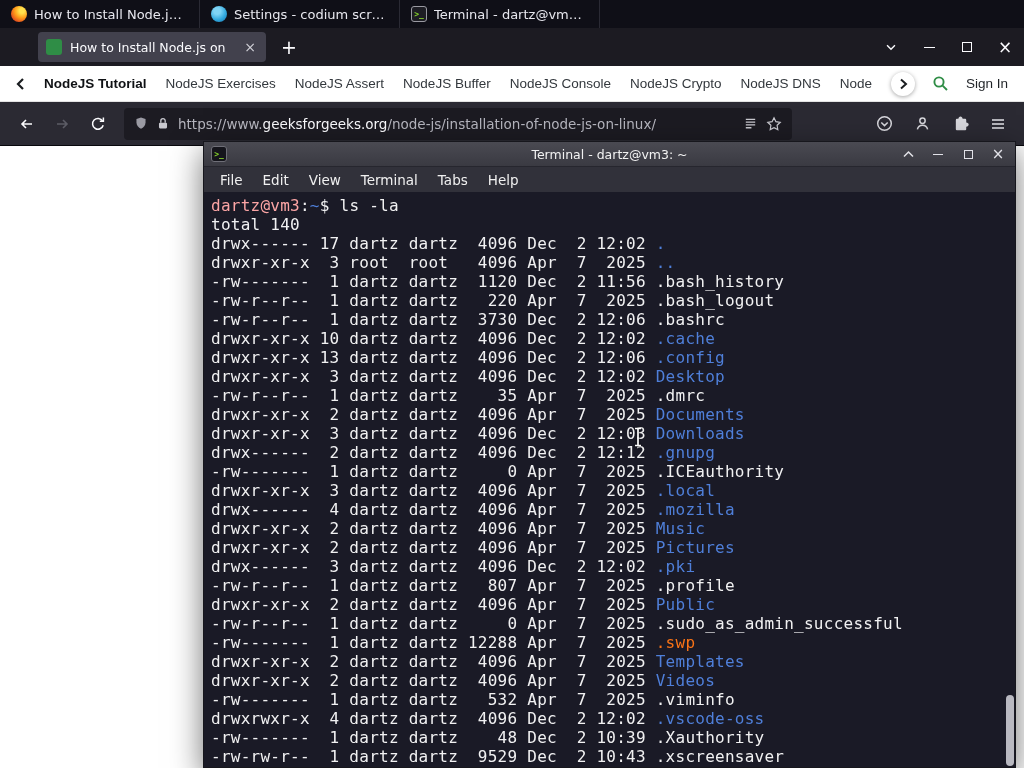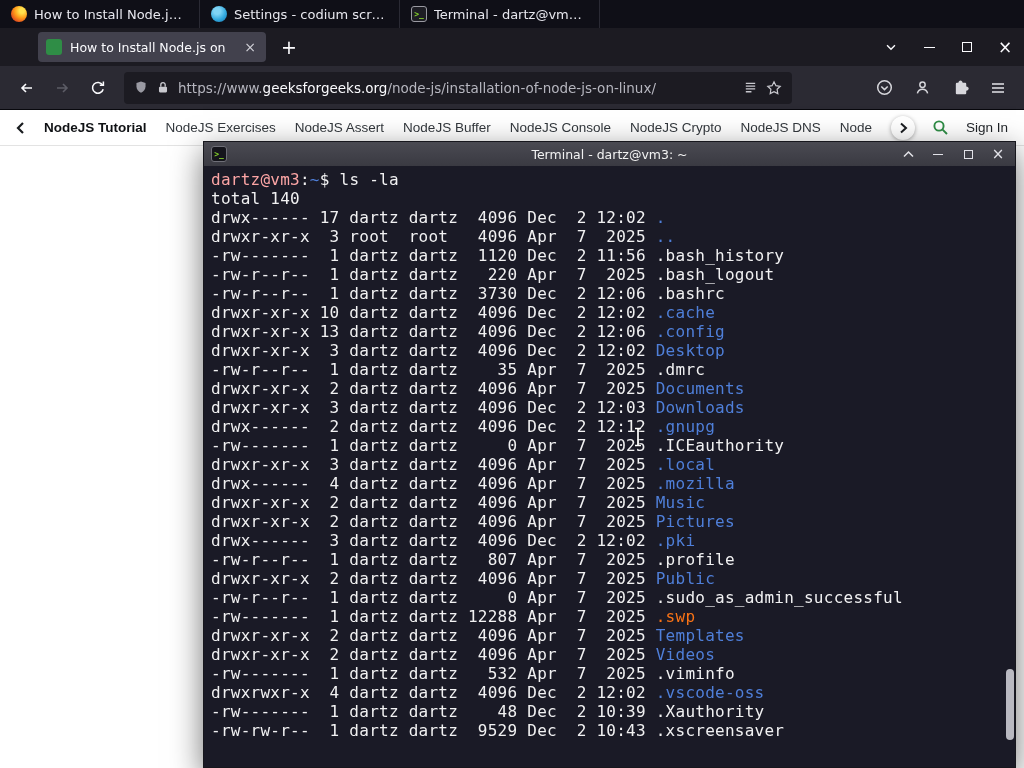--- a/index.html
+++ b/index.html
@@ -151,81 +151,20 @@
       </div>
       <div class="ts-btn">
           <span class="min-dash"></span>
         </div>
       <div class="ts-btn">
           <span class="max-sq"></span>
         </div>
       <div class="ts-btn win-close">×</div>
     </div>
 
-    <div id="toolbar">
-      <div class="nav-btn">
-        <svg width="17" height="16" viewBox="0 0 17 16">
-          <path d="M14 8H4M8 4L4 8l4 4" fill="none" stroke="#fbfbfe" stroke-width="1.6"></path>
-        </svg>
-      </div>
-      <div class="nav-btn">
-        <svg width="17" height="16" viewBox="0 0 17 16">
-          <path d="M3 8h10M9 4l4 4-4 4" fill="none" stroke="#5c5c66" stroke-width="1.6"></path>
-        </svg>
-      </div>
-      <div class="nav-btn">
-        <svg width="16" height="16" viewBox="0 0 16 16">
-          <path d="M13.2 9.2A5.4 5.4 0 1 1 12.6 5" fill="none" stroke="#fbfbfe" stroke-width="1.5"></path>
-          <path d="M13.4 1.6v3.6H9.8" fill="none" stroke="#fbfbfe" stroke-width="1.5"></path>
-        </svg>
-      </div>
-
-      <div id="urlbar">
-        <svg width="14" height="15" viewBox="0 0 16 16">
-          <path d="M8 1l5.2 1.8v4.1c0 3.4-2.3 5.7-5.2 7.1-2.9-1.4-5.2-3.7-5.2-7.1V2.8z" fill="#9a9aa3"></path>
-        </svg>
-        <svg width="14" height="15" viewBox="0 0 16 16">
-          <rect x="3.4" y="7" width="9.2" height="6.6" rx="1.2" fill="#c9c9cf"></rect>
-          <path d="M5.5 7V4.9a2.5 2.5 0 0 1 5 0V7" fill="none" stroke="#c9c9cf" stroke-width="1.5"></path>
-        </svg>
-        <div class="url-text"><span class="url-dim">https://www.</span><span class="url-domain">geeksforgeeks.org</span><span class="url-dim">/node-js/installation-of-node-js-on-linux/</span></div>
-        <svg width="15" height="15" viewBox="0 0 16 16">
-          <g stroke="#c9c9cf" stroke-width="1.4" fill="none">
-            <path d="M3 3.5h10M3 6.5h10M3 9.5h10M3 12.5h6"></path>
-          </g>
-        </svg>
-        <svg width="16" height="16" viewBox="0 0 16 16">
-          <path d="M8 1.8l1.9 3.9 4.3.6-3.1 3 .7 4.3L8 11.6l-3.8 2 .7-4.3-3.1-3 4.3-.6z" fill="none" stroke="#c9c9cf" stroke-width="1.2"></path>
-        </svg>
-      </div>
-
-      <div class="tb-spacer"></div>
-
-      <div class="tb-right">
-        <svg width="17" height="17" viewBox="0 0 16 16">
-          <circle cx="8" cy="8" r="6.4" fill="none" stroke="#d7d7dc" stroke-width="1.4"></circle>
-          <path d="M5 7l3 3 3-3" fill="none" stroke="#d7d7dc" stroke-width="1.4"></path>
-        </svg>
-        <svg width="17" height="17" viewBox="0 0 16 16">
-          <circle cx="8" cy="5.4" r="2.5" fill="none" stroke="#d7d7dc" stroke-width="1.4"></circle>
-          <path d="M3.2 13.6a4.9 4.9 0 0 1 9.6 0" fill="none" stroke="#d7d7dc" stroke-width="1.4"></path>
-        </svg>
-        <svg width="17" height="17" viewBox="0 0 16 16">
-          <path fill="#d7d7dc" d="M6 3.6C6 2.2 7 1.3 8 1.3s2 .9 2 2.3h2.4a1 1 0 0 1 1 1V7c1.4 0 2.3 1 2.3 2s-.9 2-2.3 2v2.4a1 1 0 0 1-1 1H4.6a1 1 0 0 1-1-1V4.6a1 1 0 0 1 1-1z"></path>
-        </svg>
-        <svg width="16" height="16" viewBox="0 0 16 16">
-          <g fill="#d7d7dc">
-              <rect x="2" y="3.2" width="12" height="1.6"></rect>
-              <rect x="2" y="7.2" width="12" height="1.6"></rect>
-              <rect x="2" y="11.2" width="12" height="1.6"></rect>
-            </g>
-        </svg>
-      </div>
-    </div>
-
     <div id="sitenav">
       <svg width="12" height="14" viewBox="0 0 12 14">
         <path d="M9 2L4 7l5 5" fill="none" stroke="#1a1d20" stroke-width="2.2"></path>
       </svg>
       <div id="site-nav-items">
           <span class="nav-item first">NodeJS Tutorial</span>
           <span class="nav-item">NodeJS Exercises</span>
           <span class="nav-item">NodeJS Assert</span>
           <span class="nav-item">NodeJS Buffer</span>
           <span class="nav-item">NodeJS Console</span>
@@ -237,20 +176,81 @@
         <span class="chev-circle">
           <svg width="10" height="12" viewBox="0 0 10 12">
             <path d="M3 1.5L8 6l-5 4.5" fill="none" stroke="#1a1d20" stroke-width="2"></path>
           </svg>
         </span>
         <svg width="17" height="17" viewBox="0 0 17 17">
           <circle cx="7" cy="7" r="4.6" fill="none" stroke="#2f8d46" stroke-width="1.9"></circle>
           <path d="M10.6 10.6L15 15" stroke="#2f8d46" stroke-width="1.9"></path>
         </svg>
         <span class="signin">Sign In</span>
+      </div>
+    </div>
+
+    <div id="toolbar">
+      <div class="nav-btn">
+        <svg width="17" height="16" viewBox="0 0 17 16">
+          <path d="M14 8H4M8 4L4 8l4 4" fill="none" stroke="#fbfbfe" stroke-width="1.6"></path>
+        </svg>
+      </div>
+      <div class="nav-btn">
+        <svg width="17" height="16" viewBox="0 0 17 16">
+          <path d="M3 8h10M9 4l4 4-4 4" fill="none" stroke="#5c5c66" stroke-width="1.6"></path>
+        </svg>
+      </div>
+      <div class="nav-btn">
+        <svg width="16" height="16" viewBox="0 0 16 16">
+          <path d="M13.2 9.2A5.4 5.4 0 1 1 12.6 5" fill="none" stroke="#fbfbfe" stroke-width="1.5"></path>
+          <path d="M13.4 1.6v3.6H9.8" fill="none" stroke="#fbfbfe" stroke-width="1.5"></path>
+        </svg>
+      </div>
+
+      <div id="urlbar">
+        <svg width="14" height="15" viewBox="0 0 16 16">
+          <path d="M8 1l5.2 1.8v4.1c0 3.4-2.3 5.7-5.2 7.1-2.9-1.4-5.2-3.7-5.2-7.1V2.8z" fill="#9a9aa3"></path>
+        </svg>
+        <svg width="14" height="15" viewBox="0 0 16 16">
+          <rect x="3.4" y="7" width="9.2" height="6.6" rx="1.2" fill="#c9c9cf"></rect>
+          <path d="M5.5 7V4.9a2.5 2.5 0 0 1 5 0V7" fill="none" stroke="#c9c9cf" stroke-width="1.5"></path>
+        </svg>
+        <div class="url-text"><span class="url-dim">https://www.</span><span class="url-domain">geeksforgeeks.org</span><span class="url-dim">/node-js/installation-of-node-js-on-linux/</span></div>
+        <svg width="15" height="15" viewBox="0 0 16 16">
+          <g stroke="#c9c9cf" stroke-width="1.4" fill="none">
+            <path d="M3 3.5h10M3 6.5h10M3 9.5h10M3 12.5h6"></path>
+          </g>
+        </svg>
+        <svg width="16" height="16" viewBox="0 0 16 16">
+          <path d="M8 1.8l1.9 3.9 4.3.6-3.1 3 .7 4.3L8 11.6l-3.8 2 .7-4.3-3.1-3 4.3-.6z" fill="none" stroke="#c9c9cf" stroke-width="1.2"></path>
+        </svg>
+      </div>
+
+      <div class="tb-spacer"></div>
+
+      <div class="tb-right">
+        <svg width="17" height="17" viewBox="0 0 16 16">
+          <circle cx="8" cy="8" r="6.4" fill="none" stroke="#d7d7dc" stroke-width="1.4"></circle>
+          <path d="M5 7l3 3 3-3" fill="none" stroke="#d7d7dc" stroke-width="1.4"></path>
+        </svg>
+        <svg width="17" height="17" viewBox="0 0 16 16">
+          <circle cx="8" cy="5.4" r="2.5" fill="none" stroke="#d7d7dc" stroke-width="1.4"></circle>
+          <path d="M3.2 13.6a4.9 4.9 0 0 1 9.6 0" fill="none" stroke="#d7d7dc" stroke-width="1.4"></path>
+        </svg>
+        <svg width="17" height="17" viewBox="0 0 16 16">
+          <path fill="#d7d7dc" d="M6 3.6C6 2.2 7 1.3 8 1.3s2 .9 2 2.3h2.4a1 1 0 0 1 1 1V7c1.4 0 2.3 1 2.3 2s-.9 2-2.3 2v2.4a1 1 0 0 1-1 1H4.6a1 1 0 0 1-1-1V4.6a1 1 0 0 1 1-1z"></path>
+        </svg>
+        <svg width="16" height="16" viewBox="0 0 16 16">
+          <g fill="#d7d7dc">
+              <rect x="2" y="3.2" width="12" height="1.6"></rect>
+              <rect x="2" y="7.2" width="12" height="1.6"></rect>
+              <rect x="2" y="11.2" width="12" height="1.6"></rect>
+            </g>
+        </svg>
       </div>
     </div>
 
     <div id="page"></div>
   </div>
 
   <div id="terminal">
     <div id="t-titlebar">
       <span class="t-icon"></span>
       <span>Terminal - dartz@vm3: ~</span>
@@ -262,20 +262,28 @@
         </span>
         <span class="t-ctl">
             <span class="t-min"></span>
           </span>
         <span class="t-ctl">
             <span class="t-max"></span>
           </span>
         <span class="t-ctl t-close">×</span>
       </span>
     </div>
+    <div id="t-menubar">
+        <span class="menu-item">File</span>
+        <span class="menu-item">Edit</span>
+        <span class="menu-item">View</span>
+        <span class="menu-item">Terminal</span>
+        <span class="menu-item">Tabs</span>
+        <span class="menu-item">Help</span>
+      </div>
     <div id="t-body">
       <div id="term-lines"><div class="tline"><span class="t-green">dartz@vm3</span><span>:</span><span class="t-blue">~</span><span>$ </span><span>ls -la</span></div><div class="tline">total 140</div><div class="tline"><span>drwx------ 17 dartz dartz  4096 Dec  2 12:02 </span><span class="t-blue">.</span></div><div class="tline"><span>drwxr-xr-x  3 root  root   4096 Apr  7  2025 </span><span class="t-blue">..</span></div><div class="tline"><span>-rw-------  1 dartz dartz  1120 Dec  2 11:56 </span><span>.bash_history</span></div><div class="tline"><span>-rw-r--r--  1 dartz dartz   220 Apr  7  2025 </span><span>.bash_logout</span></div><div class="tline"><span>-rw-r--r--  1 dartz dartz  3730 Dec  2 12:06 </span><span>.bashrc</span></div><div class="tline"><span>drwxr-xr-x 10 dartz dartz  4096 Dec  2 12:02 </span><span class="t-blue">.cache</span></div><div class="tline"><span>drwxr-xr-x 13 dartz dartz  4096 Dec  2 12:06 </span><span class="t-blue">.config</span></div><div class="tline"><span>drwxr-xr-x  3 dartz dartz  4096 Dec  2 12:02 </span><span class="t-blue">Desktop</span></div><div class="tline"><span>-rw-r--r--  1 dartz dartz    35 Apr  7  2025 </span><span>.dmrc</span></div><div class="tline"><span>drwxr-xr-x  2 dartz dartz  4096 Apr  7  2025 </span><span class="t-blue">Documents</span></div><div class="tline"><span>drwxr-xr-x  3 dartz dartz  4096 Dec  2 12:03 </span><span class="t-blue">Downloads</span></div><div class="tline"><span>drwx------  2 dartz dartz  4096 Dec  2 12:12 </span><span class="t-blue">.gnupg</span></div><div class="tline"><span>-rw-------  1 dartz dartz     0 Apr  7  2025 </span><span>.ICEauthority</span></div><div class="tline"><span>drwxr-xr-x  3 dartz dartz  4096 Apr  7  2025 </span><span class="t-blue">.local</span></div><div class="tline"><span>drwx------  4 dartz dartz  4096 Apr  7  2025 </span><span class="t-blue">.mozilla</span></div><div class="tline"><span>drwxr-xr-x  2 dartz dartz  4096 Apr  7  2025 </span><span class="t-blue">Music</span></div><div class="tline"><span>drwxr-xr-x  2 dartz dartz  4096 Apr  7  2025 </span><span class="t-blue">Pictures</span></div><div class="tline"><span>drwx------  3 dartz dartz  4096 Dec  2 12:02 </span><span class="t-blue">.pki</span></div><div class="tline"><span>-rw-r--r--  1 dartz dartz   807 Apr  7  2025 </span><span>.profile</span></div><div class="tline"><span>drwxr-xr-x  2 dartz dartz  4096 Apr  7  2025 </span><span class="t-blue">Public</span></div><div class="tline"><span>-rw-r--r--  1 dartz dartz     0 Apr  7  2025 </span><span>.sudo_as_admin_successful</span></div><div class="tline"><span>-rw-------  1 dartz dartz 12288 Apr  7  2025 </span><span class="t-dim">.swp</span></div><div class="tline"><span>drwxr-xr-x  2 dartz dartz  4096 Apr  7  2025 </span><span class="t-blue">Templates</span></div><div class="tline"><span>drwxr-xr-x  2 dartz dartz  4096 Apr  7  2025 </span><span class="t-blue">Videos</span></div><div class="tline"><span>-rw-------  1 dartz dartz   532 Apr  7  2025 </span><span>.viminfo</span></div><div class="tline"><span>drwxrwxr-x  4 dartz dartz  4096 Dec  2 12:02 </span><span class="t-blue">.vscode-oss</span></div><div class="tline"><span>-rw-------  1 dartz dartz    48 Dec  2 10:39 </span><span>.Xauthority</span></div><div class="tline"><span>-rw-rw-r--  1 dartz dartz  9529 Dec  2 10:43 </span><span>.xscreensaver</span></div></div>
       <div id="t-scrollthumb"></div>
     </div>
   </div>
 
   <svg id="ibeam" width="12" height="20" viewBox="0 0 12 20">
     <path d="M3 1.5h6M6 1.5v17M3 18.5h6" fill="none" stroke="#ffffff" stroke-width="1.7"></path>
   </svg>
 

